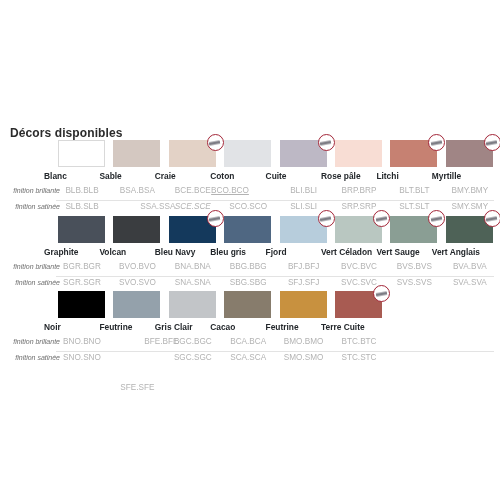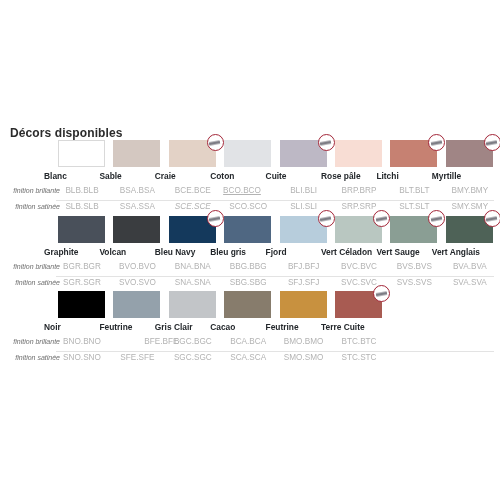--- a/index.html
+++ b/index.html
@@ -139,30 +139,30 @@
         <div class="name" style="left: 279.6px;">Cuite</div>
         <div class="name" style="left: 335px;">Rose pâle</div>
         <div class="name" style="left: 390.4px;">Litchi</div>
         <div class="name" style="left: 445.8px;">Myrtille</div>
       </div>
     <div class="code-row r1">
       <div class="rowlabel">finition brillante</div>
     <div class="code" style="left: 58px;">BLB.BLB</div>
         <div class="code" style="left: 113.4px;">BSA.BSA</div>
         <div class="code" style="left: 168.8px;">BCE.BCE</div>
-        <div class="code" style="left: 218px; text-decoration: underline;">BCO.BCO</div>
+        <div class="code" style="left: 206px; text-decoration: underline;">BCO.BCO</div>
         <div class="code" style="left: 279.6px;">BLI.BLI</div>
         <div class="code" style="left: 335px;">BRP.BRP</div>
         <div class="code" style="left: 390.4px;">BLT.BLT</div>
         <div class="code" style="left: 445.8px;">BMY.BMY</div>
       </div>
     <div class="code-row r2">
       <div class="rowlabel">finition satinée</div>
     <div class="code" style="left: 58px;">SLB.SLB</div>
-        <div class="code" style="left: 113.4px;">SSA.SSA</div>
+        <div class="code" style="left: 113.4px; text-align: right;">SSA.SSA</div>
         <div class="code" style="left: 168.8px; font-style: italic;">SCE.SCE</div>
         <div class="code" style="left: 224.2px;">SCO.SCO</div>
         <div class="code" style="left: 279.6px;">SLI.SLI</div>
         <div class="code" style="left: 335px;">SRP.SRP</div>
         <div class="code" style="left: 390.4px;">SLT.SLT</div>
         <div class="code" style="left: 445.8px;">SMY.SMY</div>
       </div>
   </div>
 
   <div class="block" id="block1">
@@ -250,21 +250,21 @@
     <div class="code" style="left: 58px; text-align: center;">BNO.BNO</div>
         <div class="code" style="left: 113.4px; padding-left: 24px;">BFE.BFE</div>
         <div class="code" style="left: 168.8px;">BGC.BGC</div>
         <div class="code" style="left: 224.2px;">BCA.BCA</div>
         <div class="code" style="left: 279.6px;">BMO.BMO</div>
         <div class="code" style="left: 335px;">BTC.BTC</div>
       </div>
     <div class="code-row r2">
       <div class="rowlabel">finition satinée</div>
     <div class="code" style="left: 58px;">SNO.SNO</div>
-        <div class="code" style="left: 113.4px;">SFE.SFE</div>
+        <div class="code" style="left: 113.4px; margin-top: 30px;">SFE.SFE</div>
         <div class="code" style="left: 168.8px;">SGC.SGC</div>
         <div class="code" style="left: 224.2px;">SCA.SCA</div>
         <div class="code" style="left: 279.6px;">SMO.SMO</div>
         <div class="code" style="left: 335px;">STC.STC</div>
       </div>
   </div>
 
 </div>
 
 </body></html>

